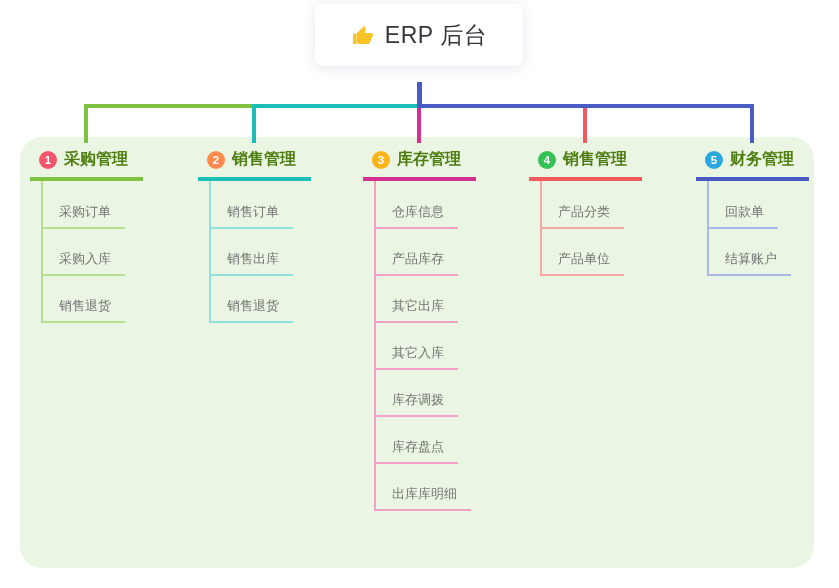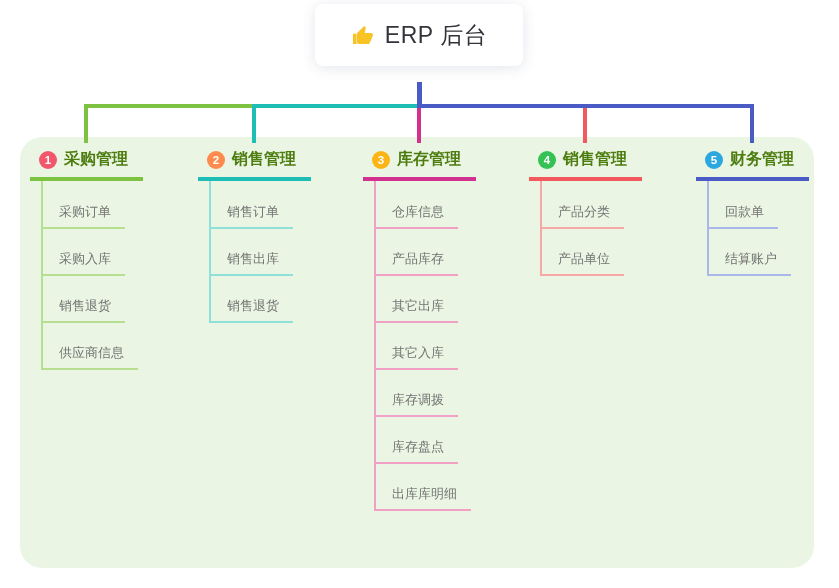--- a/index.html
+++ b/index.html
@@ -86,23 +86,20 @@
       <div class="blist">
           <div class="bitem">
         <span class="bitem-label">采购订单</span>
       </div>
           <div class="bitem">
         <span class="bitem-label">采购入库</span>
       </div>
           <div class="bitem">
         <span class="bitem-label">销售退货</span>
       </div>
-          <div class="bitem">
-        <span class="bitem-label">供应商信息</span>
-      </div>
         </div>
     </div>
       <div class="branch" style="left:198px;--c:#1EBEB6;--lc:#90E0DA">
       <div class="bhead">
         <span class="badge" style="background:#FF8A4D">2</span>
         <span class="btitle">销售管理</span>
       </div>
       <div class="blist">
           <div class="bitem">
         <span class="bitem-label">销售订单</span>

